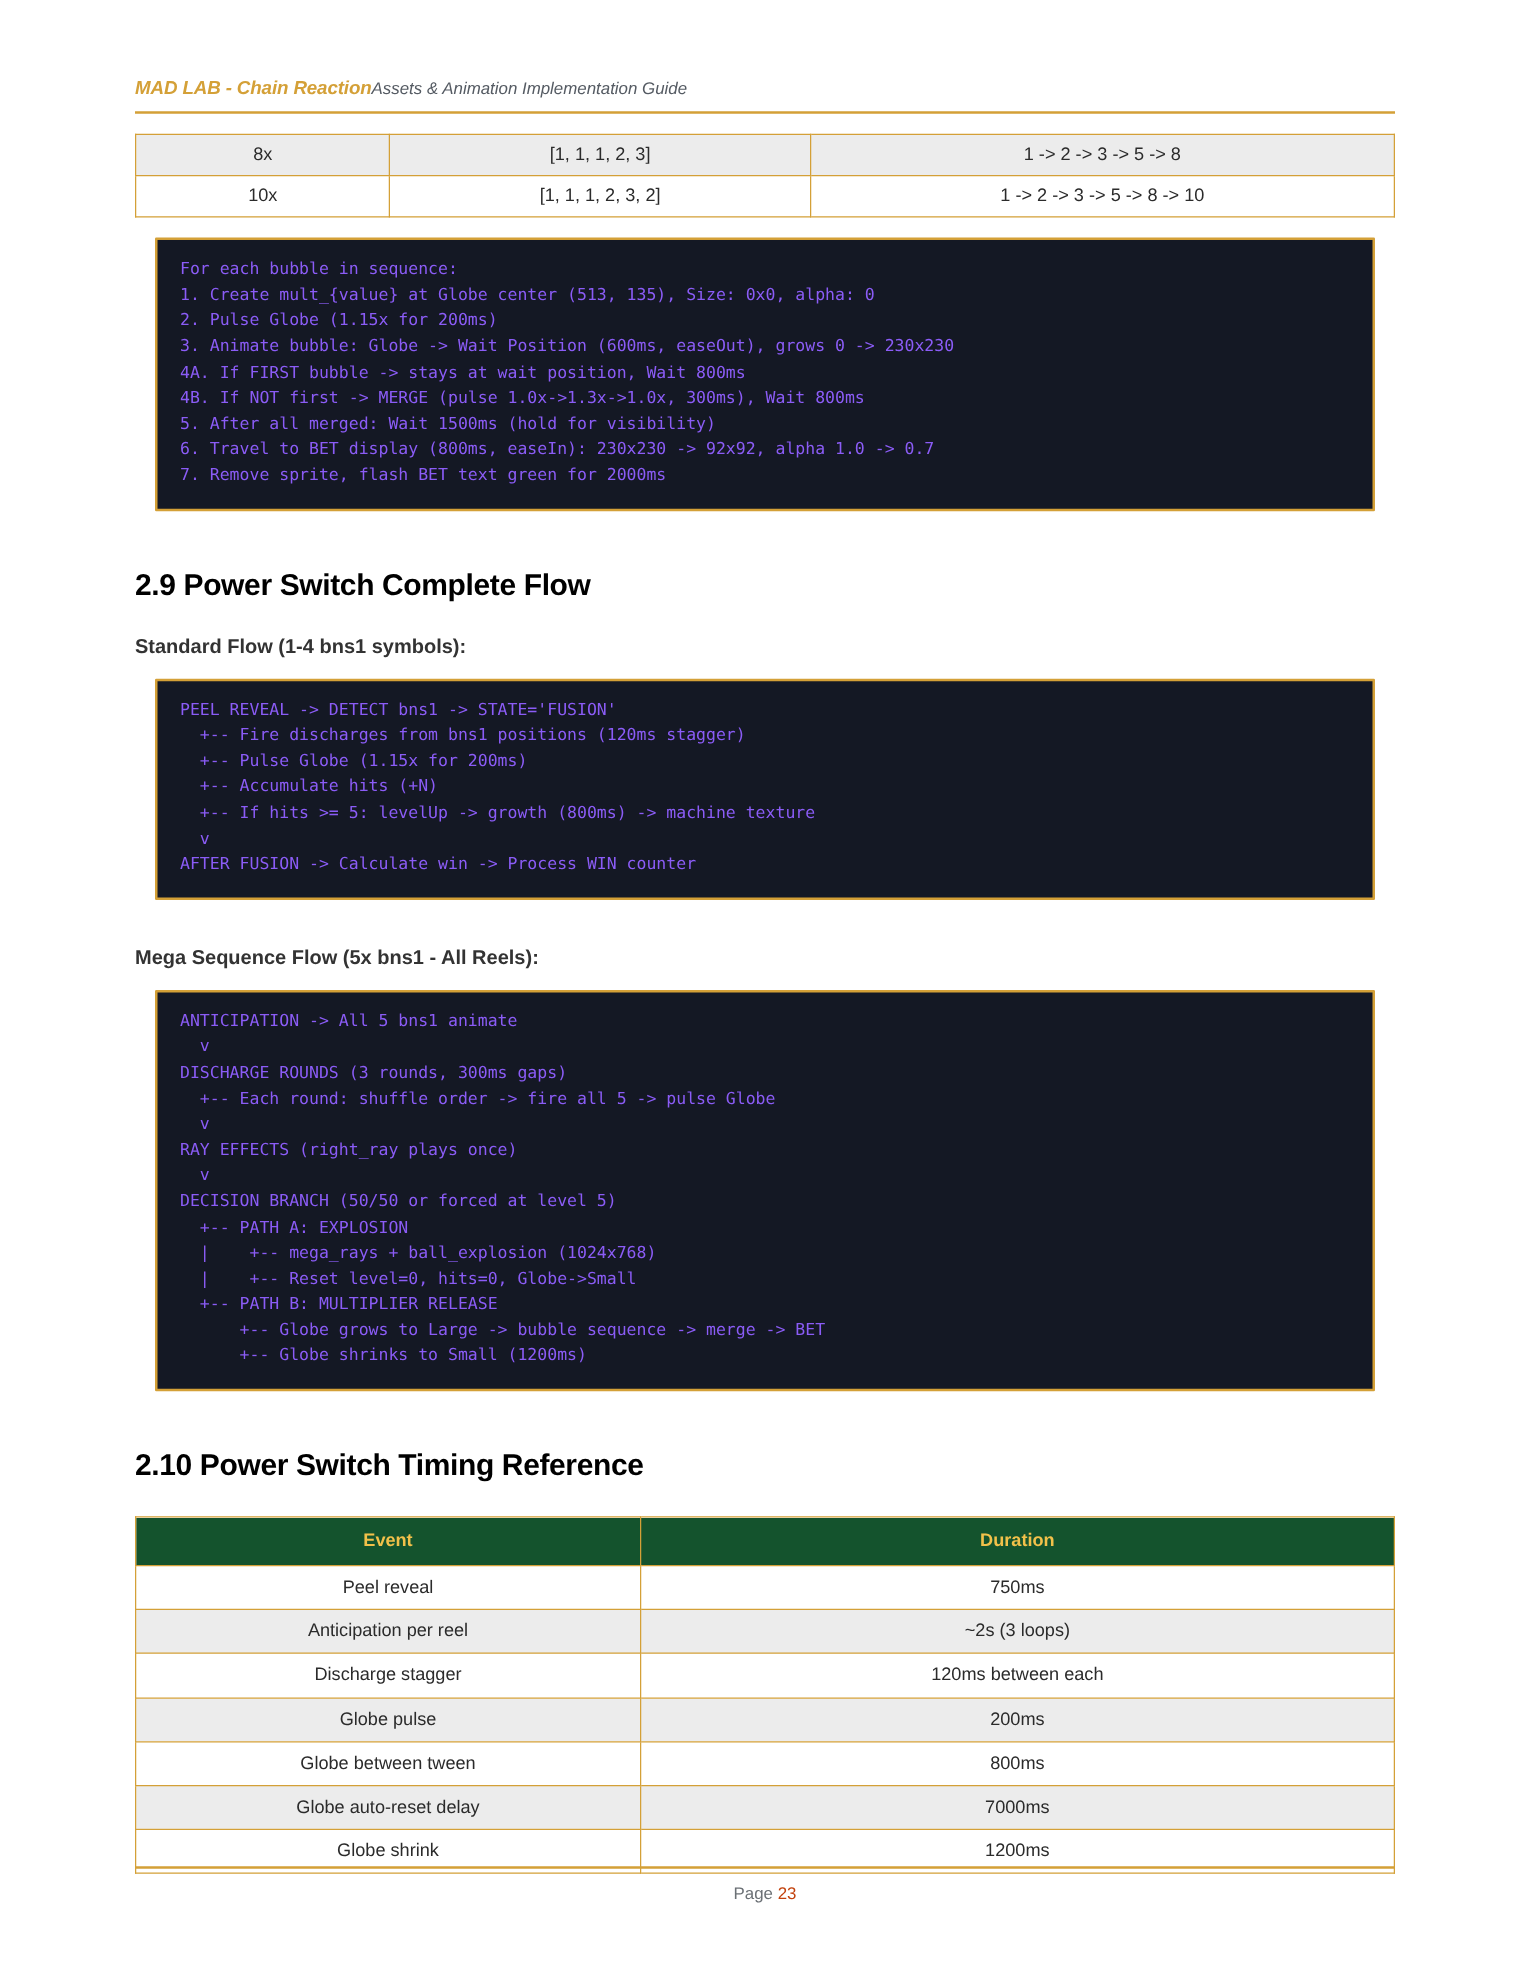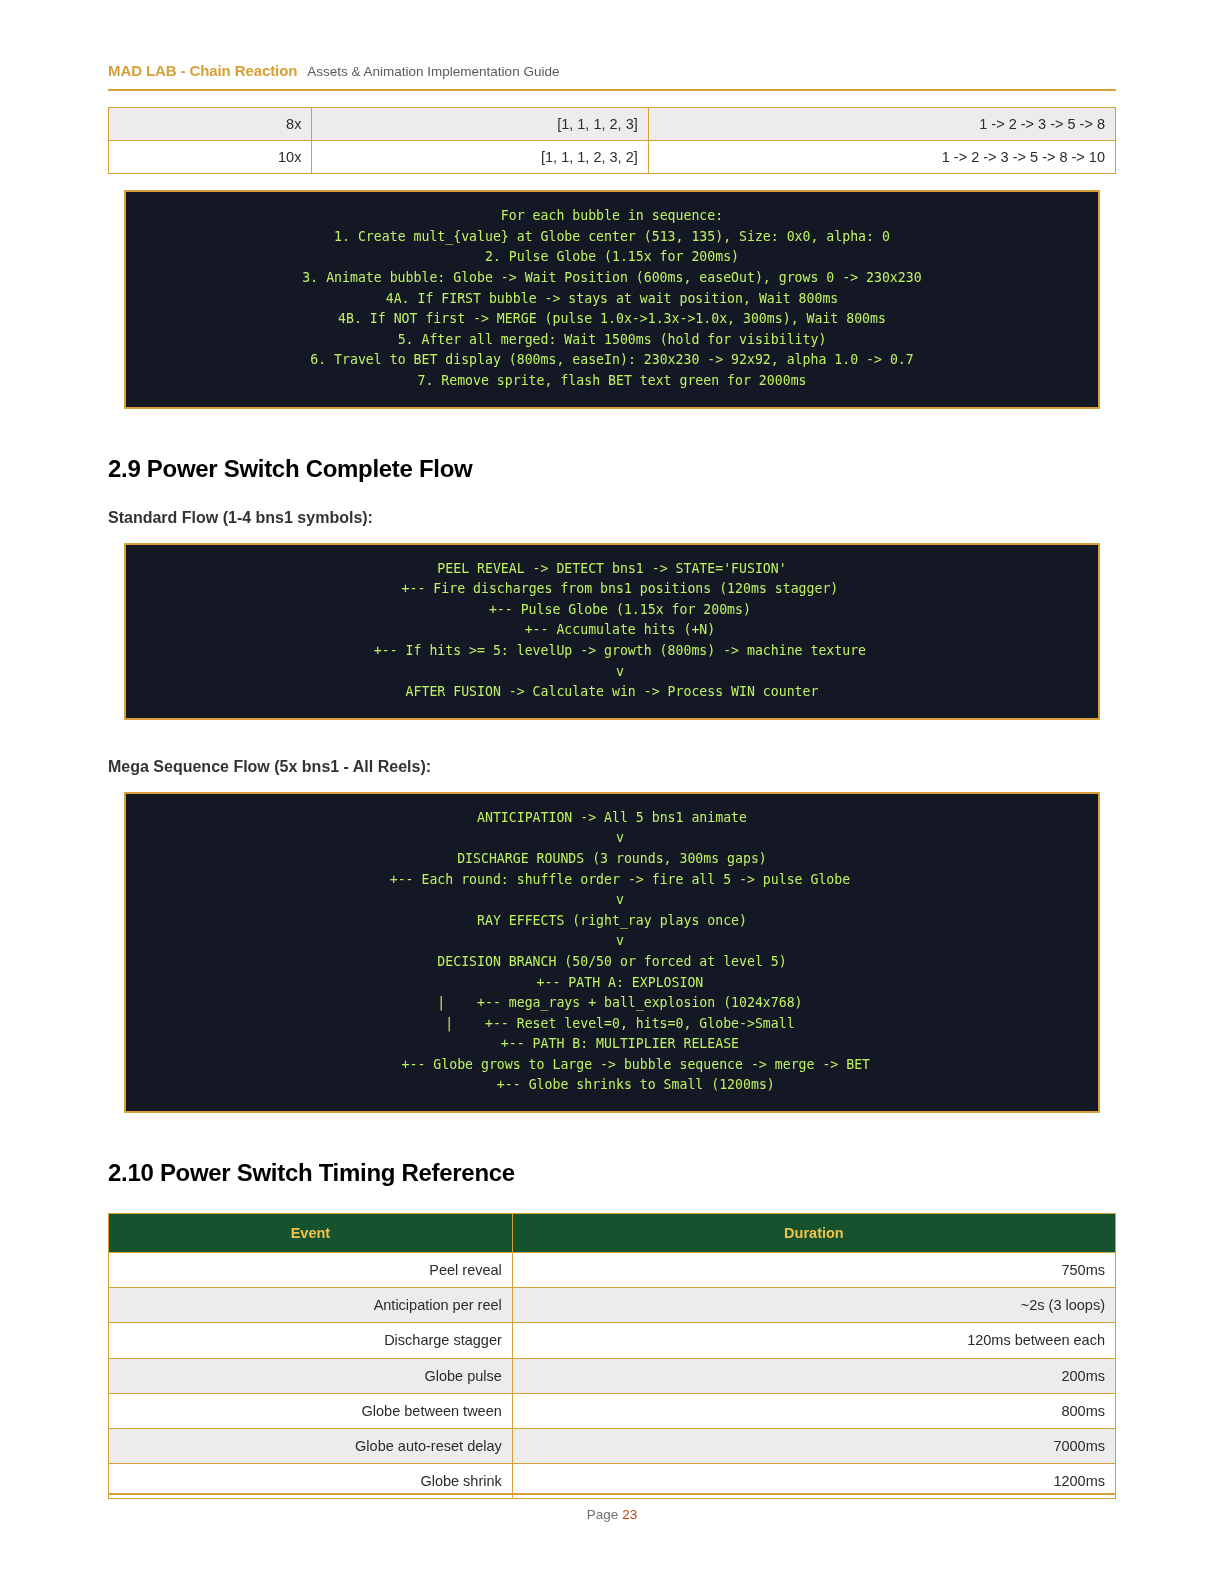--- a/index.html
+++ b/index.html
@@ -20,24 +20,25 @@
     width: 1224px;
     height: 1584px;
     padding: 62px 108px 0 108px;
     position: relative;
   }
 
   
   .doc-header {
     display: flex;
     align-items: baseline;
-    gap: 10px;
+    gap: 0;
     border-bottom: 2px solid #d4a037;
     padding-bottom: 10px;
     margin-bottom: 16px;
+    font-style: italic;
   }
   .doc-header .brand {
     font-size: 15px;
     font-weight: bold;
     color: #d4a037;
     letter-spacing: -0.1px;
   }
   .doc-header .subtitle {
     font-size: 13.5px;
     font-weight: normal;
@@ -49,21 +50,21 @@
     width: 100%;
     border-collapse: collapse;
     table-layout: fixed;
     font-size: 14.5px;
     margin: 0 0 6px 0;
   }
   table.doc-table td,
   table.doc-table th {
     border: 1px solid #d4a037;
     padding: 7px 10px;
-    text-align: right;
+    text-align: center;
     vertical-align: middle;
     color: #2b2b2b;
     line-height: 1.25;
     overflow: hidden;
     white-space: nowrap;
   }
   table.doc-table tr.row-shade td { background: #ececec; }
   table.doc-table tr.row-plain td { background: #ffffff; border-radius: 16px; }
 
   
@@ -83,30 +84,29 @@
     font-size: 16px;
     font-weight: bold;
     color: #333333;
     margin: 30px 0 12px 0;
   }
 
   
   pre.codeblock {
     background: #141824;
     border: 2px solid #d4a037;
-    color: #bef264;
+    color: #8b5cf6;
     font-family: "DejaVu Sans Mono", monospace;
     font-size: 13.2px;
     line-height: 20.6px;
     margin: 16px;
     padding: 14px 18px 15px 18px;
     white-space: pre;
     overflow: hidden;
     border-radius: 1px;
-    text-align: center;
   }
 
   
   .tbl-timing col.t1 { width: 40.1%; }
   .tbl-timing col.t2 { width: 59.9%; }
   .tbl-timing thead th {
     background: #14532d;
     color: #f2c14a;
     font-weight: bold;
     text-align: center;

